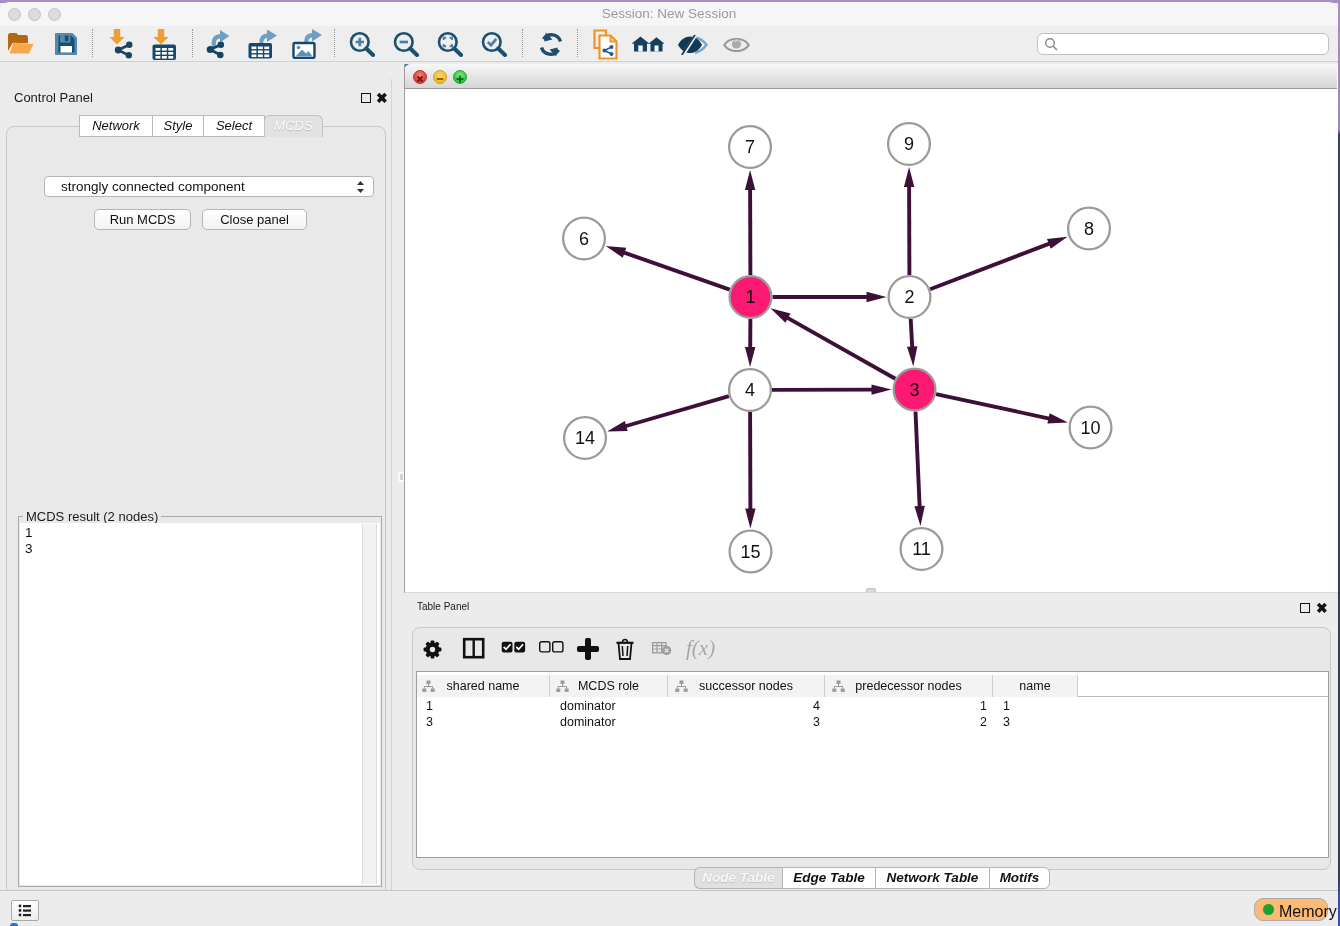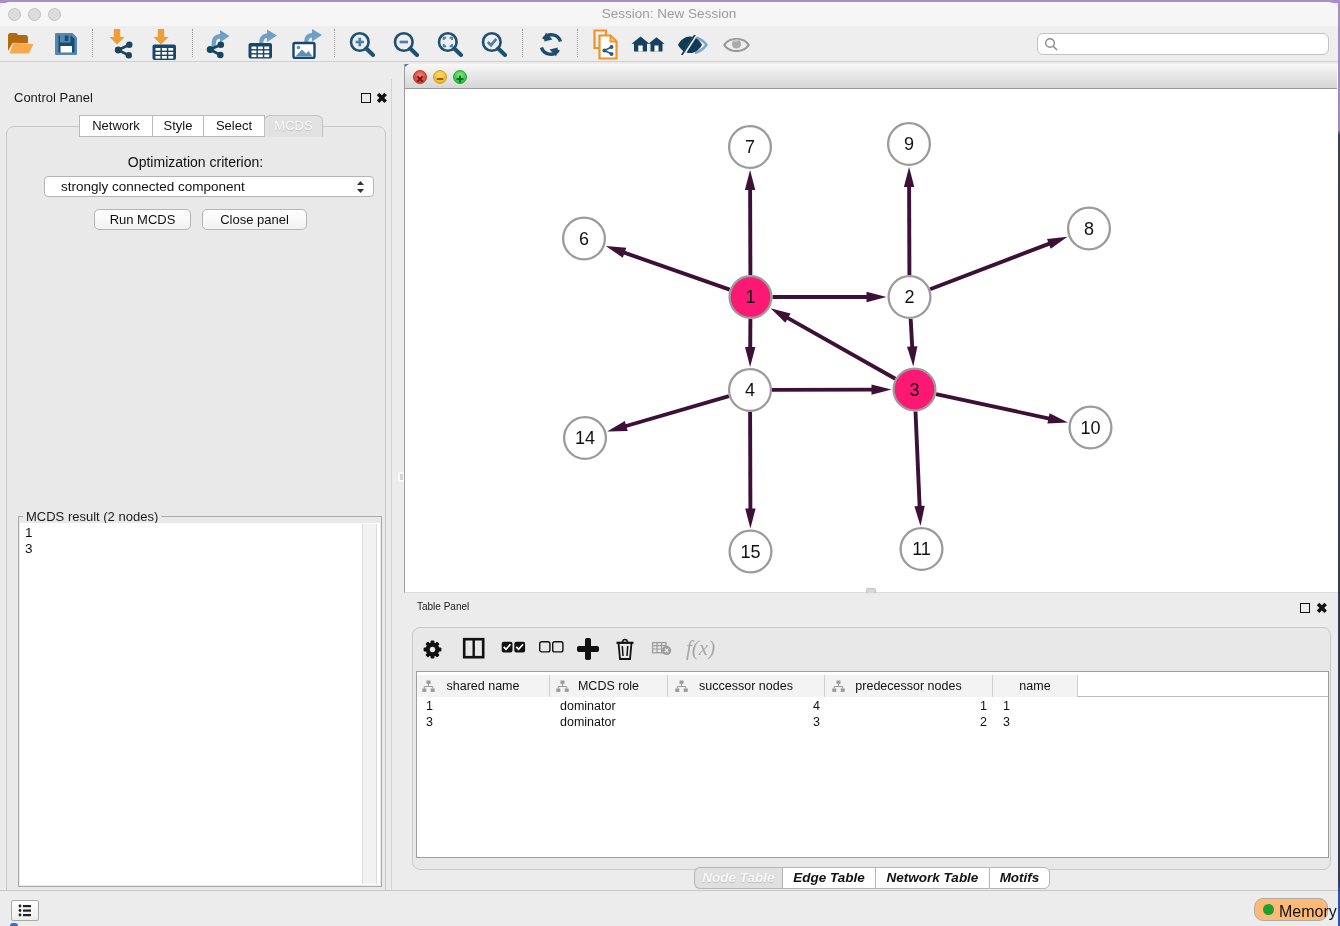--- a/index.html
+++ b/index.html
@@ -10,21 +10,21 @@
 .tl{width:11px;height:11px;border-radius:50%;background:#dcdcdc;border:1px solid #c3c3c3;top:6px;}
 #wtitle{left:0;top:4px;width:1338px;text-align:center;font-size:13.5px;color:#9b9b9b;}
 #toolbar{left:0;top:26px;width:1338px;height:35px;background:#eeeeee;border-bottom:1px solid #cfcfcf;}
 .sep{top:3px;width:0;height:28px;border-left:1px dotted #9a9a9a;}
 #searchbox{left:1037px;top:7px;width:290px;height:20px;background:#fff;border:1px solid #c2c2c2;border-radius:6px;}
 
 #cpanel{left:0;top:79px;width:391px;height:829px;background:#ebebeb;border-right:1px solid #d4d4d4;}
 #cptitle{left:14px;top:11px;font-size:13px;color:#1a1a1a;}
 .floatbtn{width:8px;height:8px;border:1.5px solid #111;background:transparent;}
 .closebtn{font-size:14px;font-weight:bold;color:#111;line-height:12px;}
-.tab{top:36px;height:20px;background:#fff;border:1px solid #b9b9b9;border-right:none;font-size:13px;color:#111;text-align:center;line-height:20px;}
+.tab{top:36px;height:20px;background:#fff;border:1px solid #b9b9b9;border-right:none;font-size:13px;color:#111;text-align:center;line-height:20px;font-style:italic;}
 .tabsel{background:#e2e2e2;color:#fbfbfb;border:1px solid #c2c2c2;border-bottom:none;height:21px;border-radius:6px 6px 0 0;text-shadow:0 1px 1px #bbb;}
 #cpcontent{left:6px;top:47px;width:378px;height:769px;border:1px solid #c8c8c8;border-radius:8px;background:#e9e9e9;}
 #optlabel{left:0;top:75px;width:391px;text-align:center;font-size:14px;color:#111;}
 #dropdown{left:44px;top:97px;width:312px;height:19px;background:#fff;border:1px solid #b5b5b5;border-radius:4px;font-size:13.5px;color:#111;line-height:19px;padding-left:16px;}
 .btn{top:130px;height:19px;background:linear-gradient(#fff,#f2f2f2);border:1px solid #b5b5b5;border-radius:5px;font-size:13px;color:#111;text-align:center;line-height:19px;}
 #fieldset{left:18px;top:437px;width:362px;height:369px;border:1px solid #a9a9a9;}
 #legend{left:4px;top:-8px;background:#e9e9e9;padding:0 3px;font-size:13px;color:#1a1a1a;}
 #listarea{left:1px;top:6px;width:360px;height:362px;background:#fff;font-size:13.5px;color:#111;}
 #scrolltrack{right:3px;top:1px;width:13px;height:360px;background:#f2f2f2;border-left:1px solid #dcdcdc;border-right:1px solid #dcdcdc;}
 
@@ -197,21 +197,20 @@
 </div>
 <div class="abs" id="cpanel">
   <div class="abs" id="cptitle">Control Panel</div>
   <div class="abs floatbtn" style="left:361px;top:14px;"></div>
   <div class="abs closebtn" style="left:376px;top:13px;">✖</div>
   <div class="abs" id="cpcontent"></div>
   <div class="abs tab" style="left:79px;width:72px;">Network</div>
   <div class="abs tab" style="left:152px;width:50px;">Style</div>
   <div class="abs tab" style="left:203px;width:60px;border-right:1px solid #b9b9b9;">Select</div>
   <div class="abs tab tabsel" style="left:264px;width:57px;">MCDS</div>
-  <div class="abs" id="optlabel">Optimization criterion:</div>
   <div class="abs" id="dropdown">strongly connected component
     <svg class="abs" style="right:8px;top:3px" width="9" height="14" viewBox="0 0 9 14">
       <path d="M1 5 L4.5 1 L8 5 Z M1 9 L4.5 13 L8 9 Z" fill="#333"></path>
     </svg>
   </div>
   <div class="abs btn" style="left:94px;width:95px;">Run MCDS</div>
   <div class="abs btn" style="left:202px;width:103px;">Close panel</div>
   <div class="abs" id="fieldset">
     <div class="abs" id="legend">MCDS result (2 nodes)</div>
     <div class="abs" id="listarea">

